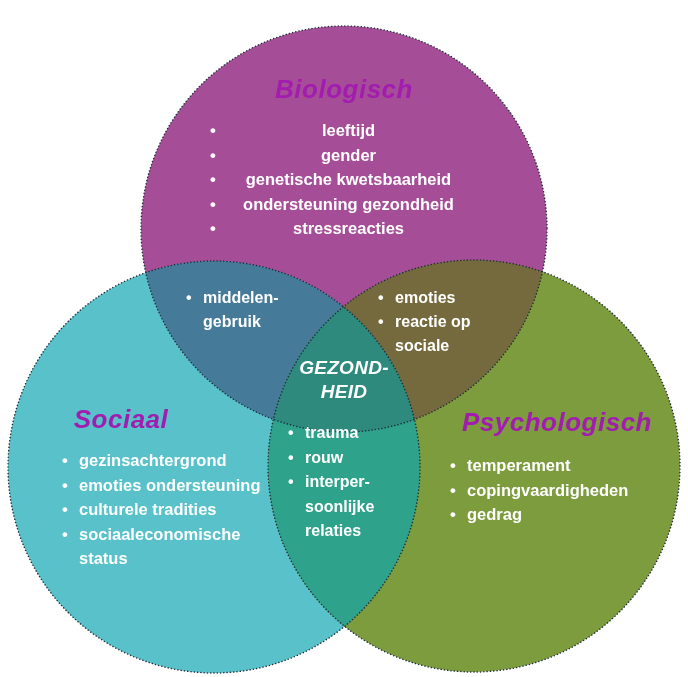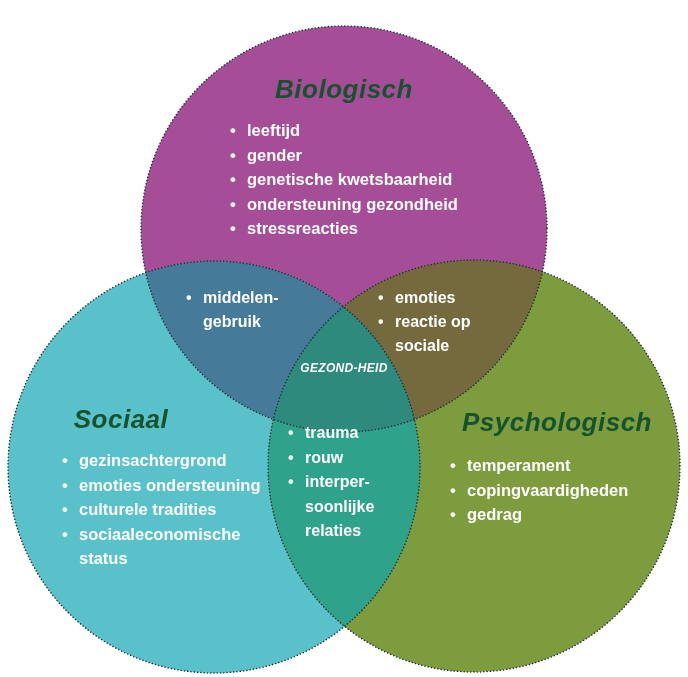--- a/index.html
+++ b/index.html
@@ -8,21 +8,21 @@
     width: 688px;
     height: 677px;
     background: #ffffff;
     overflow: hidden;
     font-family: "Liberation Sans", sans-serif;
   }
   .canvas svg { position: absolute; left: 0; top: 0; }
 
   .title {
     position: absolute;
-    color: #14532d;
+    color: #a21caf;
     font-weight: bold;
     font-style: italic;
     font-size: 26px;
     text-align: center;
     letter-spacing: 0.5px;
   }
   .list {
     position: absolute;
     margin: 0;
     padding: 0;
@@ -31,32 +31,32 @@
     font-weight: bold;
     font-size: 16.5px;
     line-height: 24.5px;
   }
   .list li { position: relative; padding-left: 19px; }
   .list li::before { content: "\2022"; position: absolute; left: 2px; }
 
   .overlap-list { font-size: 16px; line-height: 24px; }
 
   .bio-title   { left: 194px; top: 74px;  width: 300px; }
-  .bio-list    { left: 228px; top: 118px; width: 262px; }
+  .bio-list    { left: 208px; top: 118px; width: 262px; text-align: center; }
 
   .bs-list     { left: 184px; top: 286px; width: 150px; }
   .bp-list     { left: 376px; top: 286px; width: 122px; }
 
   .center-label {
     position: absolute;
     left: 296px; top: 356px; width: 96px;
     color: #ffffff;
     font-weight: bold;
     font-style: italic;
-    font-size: 12px;
+    font-size: 19px;
     line-height: 24px;
     text-align: center;
     letter-spacing: 0.3px;
   }
 
   .soc-title   { left: 31px;  top: 404px; width: 180px; }
   .soc-list    { left: 60px;  top: 448px; width: 215px; }
 
   .sp-list     { left: 286px; top: 421px; width: 112px; line-height: 24.5px; }
 

